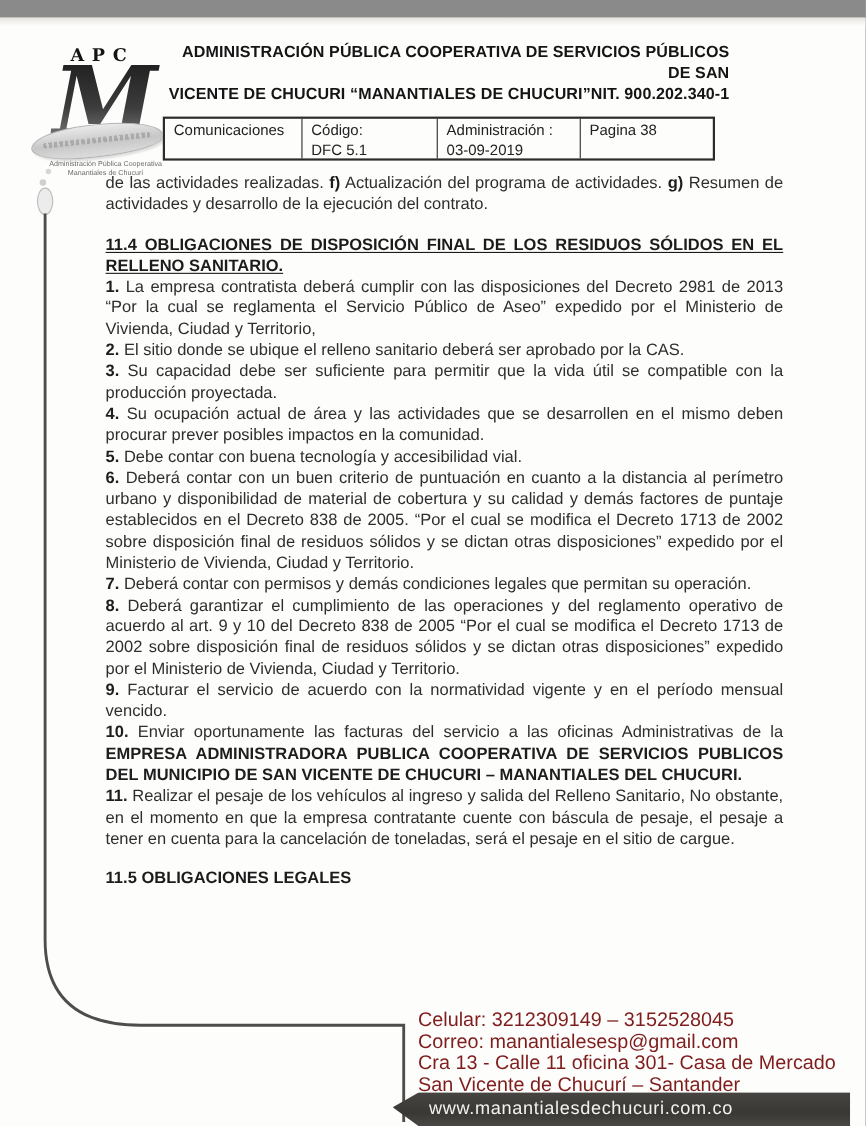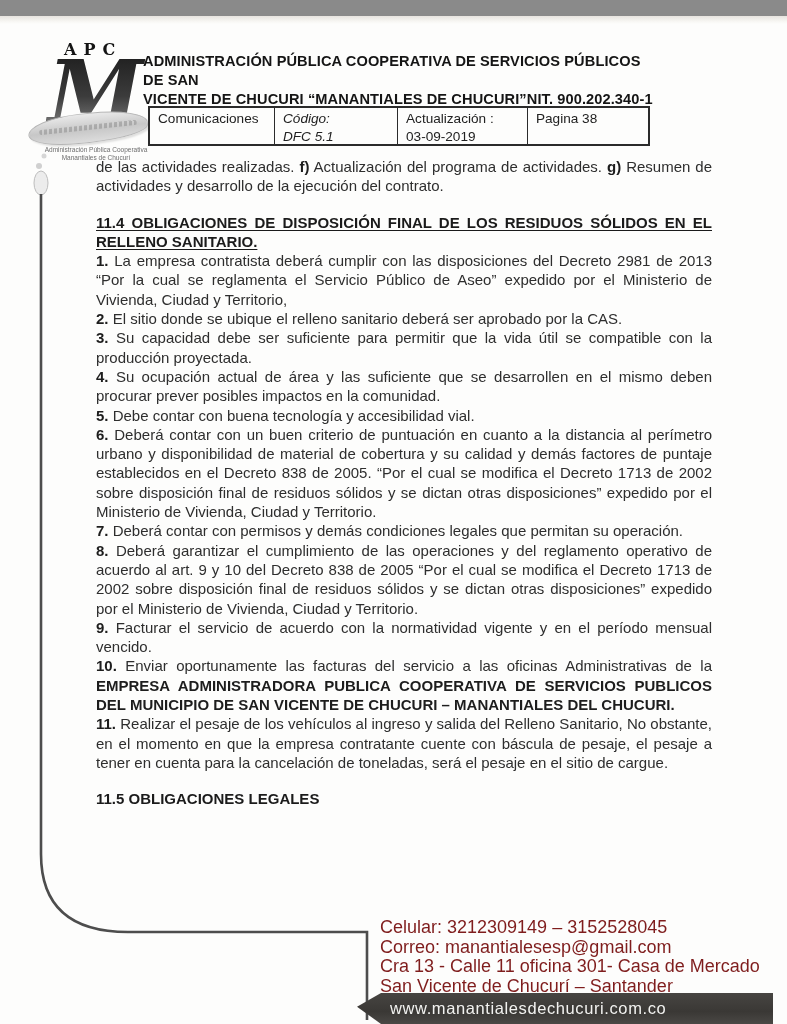--- a/index.html
+++ b/index.html
@@ -42,36 +42,36 @@
     background:repeating-linear-gradient(to right,#8f8f8f 0 3px,transparent 3px 5px);
     opacity:.55;border-radius:2px;
   }
   .logo-sub{
     position:absolute;left:26px;top:130px;width:140px;
     font-size:6.5px;line-height:7.5px;color:#6d6d6d;text-align:center;
   }
 
   
   .header-title{
-    position:absolute;left:143px;top:36px;width:520px;
-    text-align:left;font-weight:bold;font-size:14.6px;line-height:19px;
+    position:absolute;left:143px;top:23px;width:520px;
+    text-align:right;font-weight:bold;font-size:14.6px;line-height:19px;
     color:#151515;letter-spacing:.1px;
   }
   .header-table{
     position:absolute;left:148px;top:90px;width:502px;height:40px;
     display:flex;border:2px solid #2b2b2b;background:#fdfdfc;
     box-sizing:border-box;
   }
   .header-table .cell{
     box-sizing:border-box;padding:2px 8px 0 8px;
     font-size:13.6px;line-height:18px;color:#222;
     border-left:1.6px solid #2b2b2b;
   }
   .header-table .cell:first-child{border-left:none;}
-  .cell.c1{width:125px;} .cell.c2{width:124px;font-style:italic;} .cell.c3{width:131px;} .cell.c4{width:122px;}
+  .cell.c1{width:125px;} .cell.c2{width:124px;} .cell.c3{width:131px;} .cell.c4{width:122px;}
 
   
   .deco{position:absolute;left:0;top:0;z-index:0;}
 
   
   .body-text{
     position:absolute;left:96px;top:141px;width:616px;z-index:1;
     font-size:15px;line-height:19.3px;text-align:justify;color:#2e2e2e;
   }
   .body-text p{margin:0;}
@@ -132,37 +132,37 @@
 
   <div class="header-table">
     <div class="cell c1">
       <div>Comunicaciones</div>
     </div>
     <div class="cell c2">
       <div>Código:</div>
       <div>DFC 5.1</div>
     </div>
     <div class="cell c3">
-      <div>Actualización :</div>
+      <div>Administración :</div>
       <div>03-09-2019</div>
     </div>
     <div class="cell c4">
       <div>Pagina 38</div>
       <div></div>
     </div>
   </div>
 
   <div class="body-text">
       <p class="para"><span>de las actividades realizadas. </span><span class="b">f)</span><span> Actualización del programa de actividades. </span><span class="b">g)</span><span> Resumen de actividades y desarrollo de la ejecución del contrato.</span></p>
       <div class="gap"></div>
       <p class="hd underlined"><span>11.4 OBLIGACIONES DE DISPOSICIÓN FINAL DE LOS RESIDUOS SÓLIDOS EN EL RELLENO SANITARIO.</span></p>
       <p class="para"><span class="b">1.</span><span> La empresa contratista deberá cumplir con las disposiciones del Decreto 2981 de 2013 “Por la cual se reglamenta el Servicio Público de Aseo” expedido por el Ministerio de Vivienda, Ciudad y Territorio,</span></p>
       <p class="para"><span class="b">2.</span><span> El sitio donde se ubique el relleno sanitario deberá ser aprobado por la CAS.</span></p>
       <p class="para"><span class="b">3.</span><span> Su capacidad debe ser suficiente para permitir que la vida útil se compatible con la producción proyectada.</span></p>
-      <p class="para"><span class="b">4.</span><span> Su ocupación actual de área y las suficiente que se desarrollen en el mismo deben procurar prever posibles impactos en la comunidad.</span></p>
+      <p class="para"><span class="b">4.</span><span> Su ocupación actual de área y las actividades que se desarrollen en el mismo deben procurar prever posibles impactos en la comunidad.</span></p>
       <p class="para"><span class="b">5.</span><span> Debe contar con buena tecnología y accesibilidad vial.</span></p>
       <p class="para"><span class="b">6.</span><span> Deberá contar con un buen criterio de puntuación en cuanto a la distancia al perímetro urbano y disponibilidad de material de cobertura y su calidad y demás factores de puntaje establecidos en el Decreto 838 de 2005. “Por el cual se modifica el Decreto 1713 de 2002 sobre disposición final de residuos sólidos y se dictan otras disposiciones” expedido por el Ministerio de Vivienda, Ciudad y Territorio.</span></p>
       <p class="para"><span class="b">7.</span><span> Deberá contar con permisos y demás condiciones legales que permitan su operación.</span></p>
       <p class="para"><span class="b">8.</span><span> Deberá garantizar el cumplimiento de las operaciones y del reglamento operativo de acuerdo al art. 9 y 10 del Decreto 838 de 2005 “Por el cual se modifica el Decreto 1713 de 2002 sobre disposición final de residuos sólidos y se dictan otras disposiciones” expedido por el Ministerio de Vivienda, Ciudad y Territorio.</span></p>
       <p class="para"><span class="b">9.</span><span> Facturar el servicio de acuerdo con la normatividad vigente y en el período mensual vencido.</span></p>
       <p class="para"><span class="b">10.</span><span> Enviar oportunamente las facturas del servicio a las oficinas Administrativas de la </span><span class="b">EMPRESA ADMINISTRADORA PUBLICA COOPERATIVA DE SERVICIOS PUBLICOS DEL MUNICIPIO DE SAN VICENTE DE CHUCURI – MANANTIALES DEL CHUCURI.</span></p>
       <p class="para"><span class="b">11.</span><span> Realizar el pesaje de los vehículos al ingreso y salida del Relleno Sanitario, No obstante, en el momento en que la empresa contratante cuente con báscula de pesaje, el pesaje a tener en cuenta para la cancelación de toneladas, será el pesaje en el sitio de cargue.</span></p>
       <div class="gap"></div>
       <p class="hd"><span>11.5 OBLIGACIONES LEGALES</span></p>
     </div>

